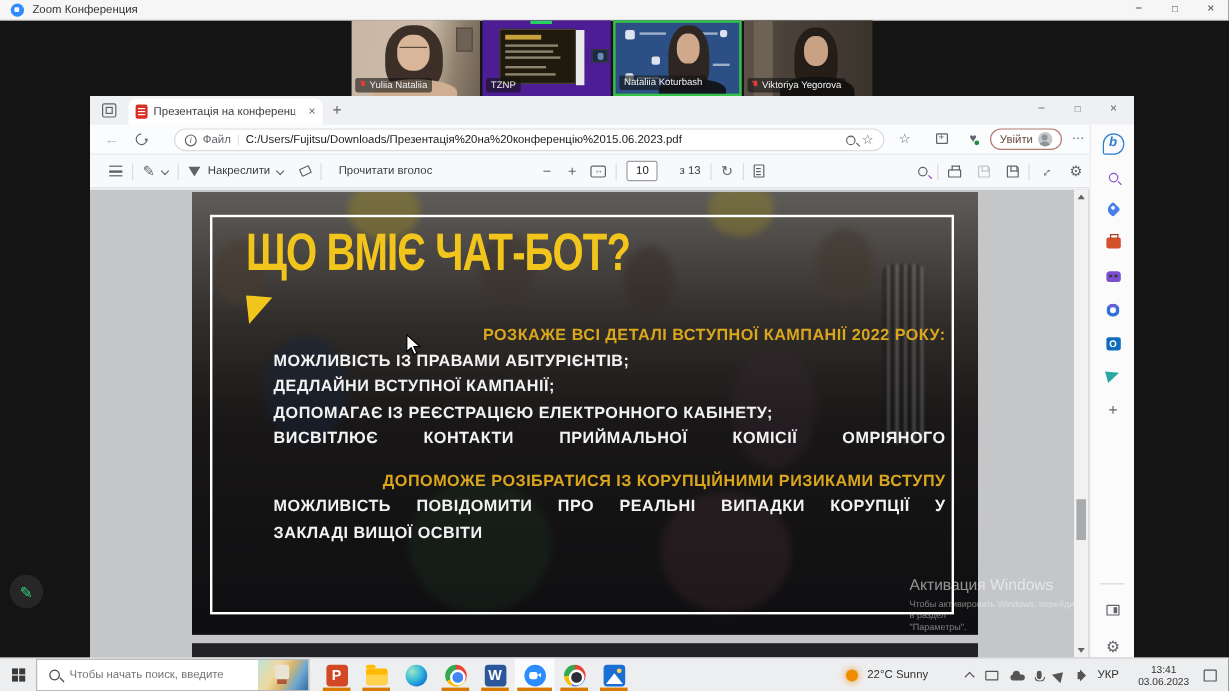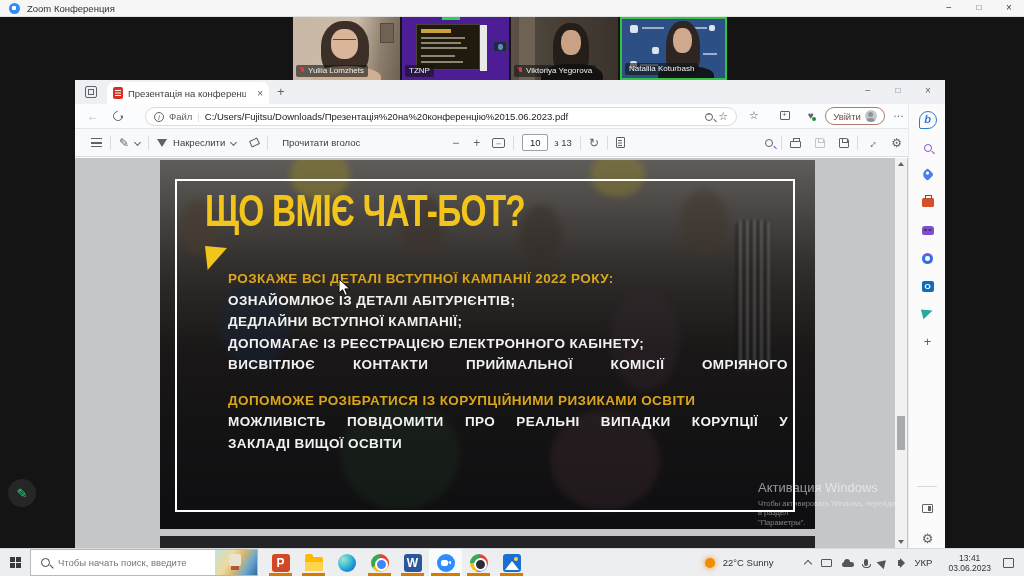--- a/index.html
+++ b/index.html
@@ -122,21 +122,21 @@
     background:linear-gradient(180deg,#8f8b85 0%,#6e6862 14%,#46413c 30%,#24211f 52%,#131215 100%); }
   .slide .ph { position:absolute; border-radius:50%; filter:blur(3px); }
   .slide .dim-overlay { position:absolute; inset:0; background:rgba(5,5,8,.35); }
   .slide-frame { position:absolute; left:15px; top:19px; width:620px; height:333px; border:2.5px solid #fff; }
   .slide-title { position:absolute; left:45px; top:26px; font-size:44px; font-weight:700; color:#f2c51d;
     transform:scaleX(.76); transform-origin:left top; white-space:nowrap; letter-spacing:-1px; }
   .slide-tri { position:absolute; left:45px; top:86px; width:22px; height:24px; background:#f2c51d;
     clip-path:polygon(0 0, 100% 8%, 12% 100%); }
   .slide-text { position:absolute; left:68px; top:108px; width:560px; font-size:13.5px; line-height:21.5px;
     color:#f2f2f2; letter-spacing:.4px; font-weight:700; }
-  .sl-yellow { color:#d9a61d; }
+  .sl-yellow { color:#d9a61d;text-align:right; }
   .sl-just { text-align:justify; text-align-last:justify; }
   .sl-gap { margin-top:14px; }
   .page2 { position:absolute; left:85px; top:378px; width:655px; height:12px; background:#232226; }
   .watermark { position:absolute; left:683px; top:322px; color:rgba(255,255,255,.55); pointer-events:none; }
   .wm1 { font-size:13px; }
   .wm2 { font-size:7.5px; margin-top:4px; color:rgba(255,255,255,.45); }
   .pdf-scrollbar { position:absolute; left:820px; top:0; width:12px; height:390px; background:#f1f1f1; }
   .sb-thumb { position:absolute; left:2px; top:258px; width:8px; height:34px; background:#a8abad; }
   .sb-arrow { position:absolute; left:3px; width:0; height:0; border-left:3px solid transparent; border-right:3px solid transparent; }
   .sb-up { top:4px; border-bottom:4px solid #636363; }
@@ -234,63 +234,63 @@
 
   <div class="video-strip">
     <div class="vtile t1">
       <span class="hair"></span>
       <span class="face"></span>
       <span class="glasses"></span>
       <span class="shoulder"></span>
       <span class="frame"></span>
       <span class="vname">
           <span class="mic-off"></span>
-          <span>Yuliia Lomzhets</span>
+          <span>Yuliia Nataliia</span>
         </span>
     </div>
     <div class="vtile t2">
       <span class="share-bar"></span>
       <span class="shot">
         <span class="yline"></span>
         <span class="gline" style="top:12px;width:44px;"></span>
         <span class="gline" style="top:17px;width:40px;"></span>
         <span class="gline" style="top:22px;width:46px;"></span>
         <span class="gline" style="top:30px;width:34px;"></span>
         <span class="gline" style="top:36px;width:42px;"></span>
         <span class="wstrip"></span>
       </span>
       <span class="pip"></span>
       <span class="vname">
           <span>TZNP</span>
         </span>
     </div>
-    <div class="vtile t3">
-      <span class="door"></span>
-      <span class="hair"></span>
-      <span class="face"></span>
-      <span class="body"></span>
-      <span class="vname">
-          <span class="mic-off"></span>
-          <span>Viktoriya Yegorova</span>
-        </span>
-    </div>
     <div class="vtile t4">
       <span class="logo" style="left:8px;top:6px;"></span>
       <span class="ltext" style="left:20px;top:8px;width:22px;"></span>
       <span class="logo" style="left:30px;top:28px;width:7px;height:7px;"></span>
       <span class="logo" style="left:8px;top:42px;width:7px;height:7px;"></span>
       <span class="ltext" style="left:18px;top:45px;width:18px;"></span>
       <span class="logo" style="right:10px;top:6px;width:6px;height:6px;"></span>
       <span class="ltext" style="right:18px;top:8px;width:16px;"></span>
       <span class="ltext" style="right:8px;top:34px;width:14px;"></span>
       <span class="hair"></span>
       <span class="face"></span>
       <span class="body"></span>
       <span class="vname">
           <span>Nataliia Koturbash</span>
+        </span>
+    </div>
+    <div class="vtile t3">
+      <span class="door"></span>
+      <span class="hair"></span>
+      <span class="face"></span>
+      <span class="body"></span>
+      <span class="vname">
+          <span class="mic-off"></span>
+          <span>Viktoriya Yegorova</span>
         </span>
     </div>
   </div>
 
   <div class="browser">
 
     <div class="tabbar">
       <span class="tab-actions"></span>
       <div class="tab">
         <span class="pdf-icon"></span>
@@ -334,21 +334,21 @@
       <span class="tool-label">Накреслити</span>
       <span class="chev"></span>
       <span class="i-eraser" style="margin-left:14px;"></span>
       <span class="vdiv"></span>
       <span class="tool-label">Прочитати вголос</span>
       <span class="glyph" style="margin-left:86px;">−</span>
       <span class="glyph" style="margin-left:14px;">+</span>
       <span class="i-fit" style="margin-left:12px;">↔</span>
       <span class="vdiv"></span>
       <input class="page-input" value="10" style="">
-      <span style="margin-left:6px;">з 13</span>
+      <span style="margin-left:18px;">з 13</span>
       <span class="vdiv"></span>
       <span class="glyph">↻</span>
       <span class="vdiv"></span>
       <span class="i-pageview"></span>
       <div class="tb-right">
         <span class="i-mag2" style="border-color:#5f6368;"></span>
         <span class="vdiv"></span>
         <span class="i-print"></span>
         <span class="i-save dim" style="margin-left:14px;"></span>
         <span class="i-save" style="margin-left:14px;"></span>
@@ -370,25 +370,25 @@
         <span class="ph" style="left:60px;top:120px;width:70px;height:90px;background:#20355a;opacity:.4;"></span>
         <span class="ph" style="left:450px;top:130px;width:70px;height:100px;background:#523c4a;opacity:.35;"></span>
         <span class="ph" style="left:180px;top:240px;width:120px;height:110px;background:#2c4a2e;opacity:.35;"></span>
         <span class="ph" style="left:390px;top:250px;width:110px;height:100px;background:#6e4a52;opacity:.3;"></span>
         <span class="dim-overlay"></span>
         <span class="slide-frame"></span>
         <div class="slide-title">ЩО ВМІЄ ЧАТ-БОТ?</div>
         <span class="slide-tri"></span>
         <div class="slide-text">
           <div class="sl-yellow">РОЗКАЖЕ ВСІ ДЕТАЛІ ВСТУПНОЇ КАМПАНІЇ 2022 РОКУ:</div>
-          <div>ОЗНАЙОМЛЮЄ ІЗ ДЕТАЛІ АБІТУРІЄНТІВ;</div>
+          <div>МОЖЛИВІСТЬ ІЗ ПРАВАМИ АБІТУРІЄНТІВ;</div>
           <div>ДЕДЛАЙНИ ВСТУПНОЇ КАМПАНІЇ;</div>
           <div>ДОПОМАГАЄ ІЗ РЕЄСТРАЦІЄЮ ЕЛЕКТРОННОГО КАБІНЕТУ;</div>
           <div class="sl-just">ВИСВІТЛЮЄ КОНТАКТИ ПРИЙМАЛЬНОЇ КОМІСІЇ ОМРІЯНОГО</div>
-          <div class="sl-yellow sl-gap">ДОПОМОЖЕ РОЗІБРАТИСЯ ІЗ КОРУПЦІЙНИМИ РИЗИКАМИ ОСВІТИ</div>
+          <div class="sl-yellow sl-gap">ДОПОМОЖЕ РОЗІБРАТИСЯ ІЗ КОРУПЦІЙНИМИ РИЗИКАМИ ВСТУПУ</div>
           <div class="sl-just">МОЖЛИВІСТЬ ПОВІДОМИТИ ПРО РЕАЛЬНІ ВИПАДКИ КОРУПЦІЇ У</div>
           <div>ЗАКЛАДІ ВИЩОЇ ОСВІТИ</div>
         </div>
       </div>
       <div class="page2"></div>
       <div class="watermark">
         <div class="wm1">Активация Windows</div>
         <div class="wm2">Чтобы активировать Windows, перейдите в раздел</div>
         <div class="wm2" style="margin-top:1px;">"Параметры".</div>
       </div>

